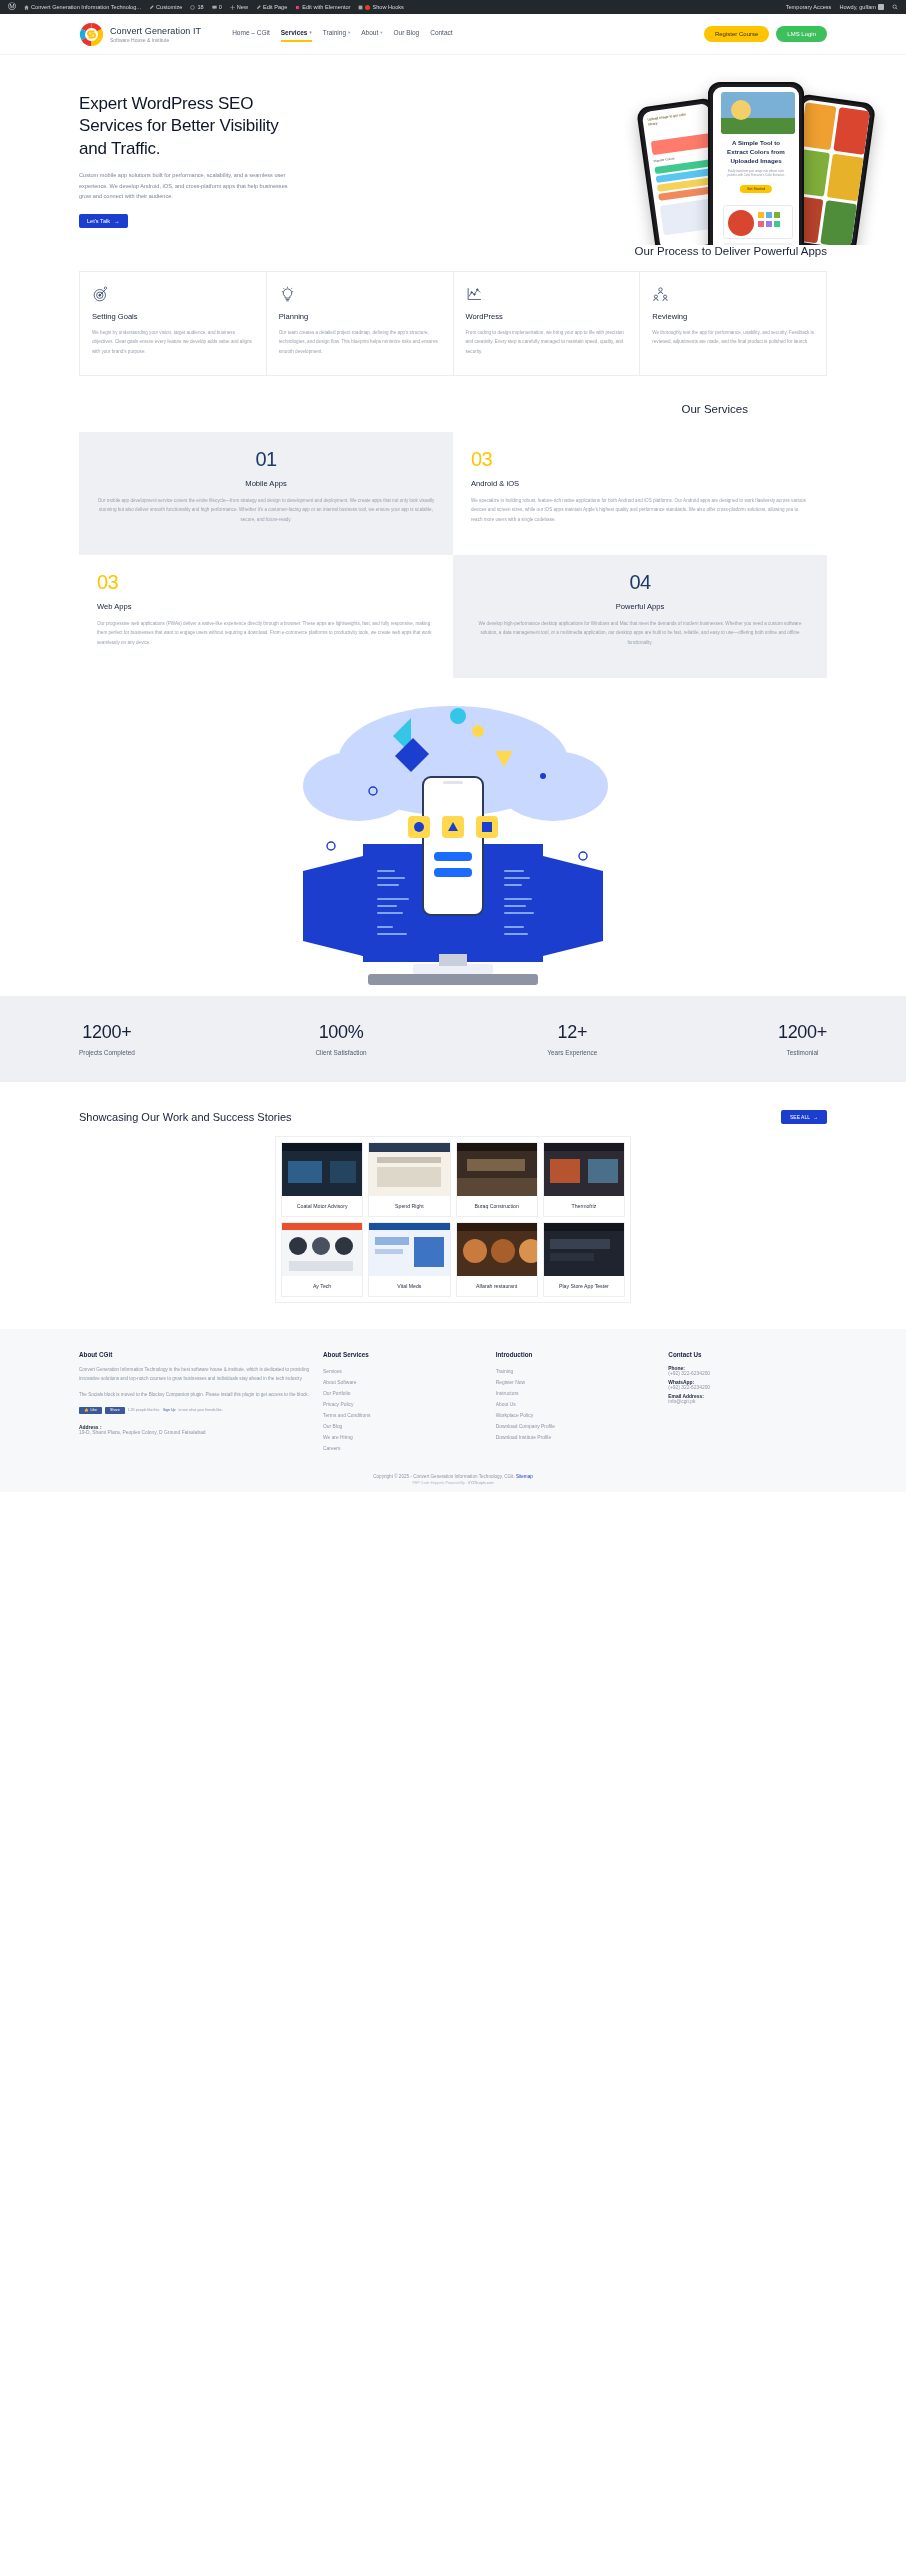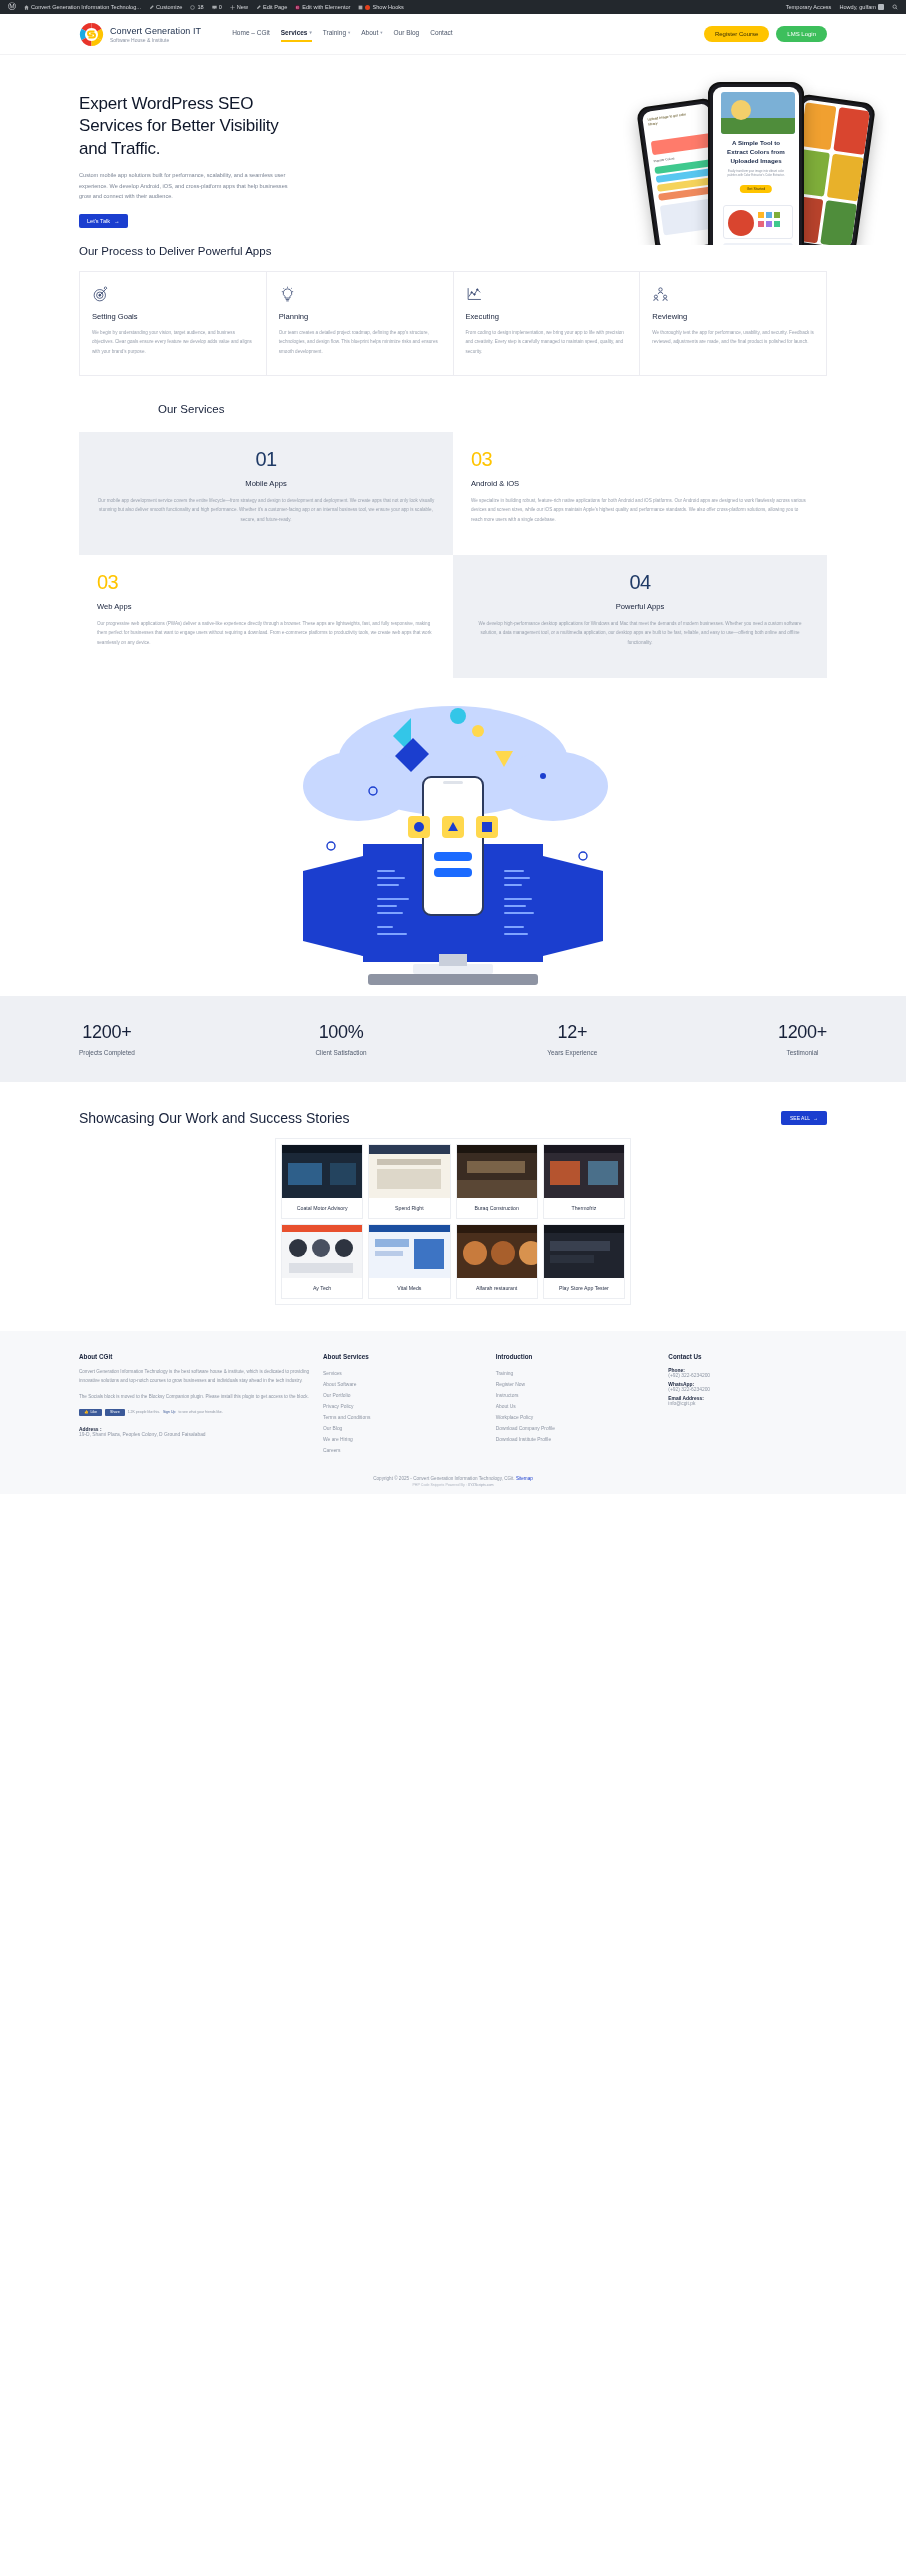--- a/index.html
+++ b/index.html
@@ -82,21 +82,21 @@
     font-size:6.2px; line-height:1.45; font-weight:bold; color:#1b2a4a;
   }
   .hero-btn-b{
     position:absolute; left:50%; transform:translateX(-50%); top:98px;
     background:#ffc400; color:#40340a; font-size:3.6px; padding:2px 7px; border-radius:6px;
   }
   .swatch-row{ position:absolute; display:flex; gap:2px; }
 
   
   .sec-title{
-    text-align:left; font-size:11.5px; font-weight:400; color:#17213a; padding:0 79px;
+    text-align:right; font-size:11.5px; font-weight:400; color:#17213a; padding:0 79px;
   }
 
   .process{ margin-top:14px; padding:0 79px; display:flex; }
   .pcard{
     flex:1; border:1px solid #ececf1; padding:14px 12px 18px; min-height:105px;
   }
   .pcard + .pcard{ border-left:none; }
   .pcard .pico{ width:17px;height:17px; color:#3c4b74; }
   .pcard h3{ margin-top:9px; font-size:7.6px; font-weight:400; color:#17213a; }
   .pcard p{ margin-top:7px; font-size:4.6px; line-height:2.05; color:#9aa1ae; }
@@ -127,21 +127,21 @@
     background:#eef0f4; padding:26px 79px; display:flex; justify-content:space-between;
     text-align:center;
   }
   .stat .v{ font-size:18px; font-weight:400; color:#17213a; letter-spacing:-.3px; }
   .stat .l{ margin-top:6px; font-size:6.4px; color:#525c6e; }
 
   
   .pf-head{
     margin-top:28px; padding:0 79px; display:flex; align-items:center; justify-content:space-between;
   }
-  .pf-head h2{ font-size:14px; font-weight:400; color:#17213a; }
+  .pf-head h2{ font-size:11px; font-weight:400; color:#17213a; }
   .see-all{
     background:#1b3ecf; color:#fff; font-size:5px; padding:4px 9px; border-radius:2px;
     display:inline-flex; align-items:center; gap:3px; border:none; cursor:pointer;
   }
   .pf-grid{
     margin:12px auto 0; width:356px; display:grid; grid-template-columns:repeat(4,1fr);
     gap:5px; background:#fff; border:1px solid #eceef2; padding:5px;
   }
   .pf-item{ background:#fff; border:1px solid #eceef2; }
   .pf-thumb{ height:53px; background:#dfe3ea; position:relative; overflow:hidden; }
@@ -388,21 +388,21 @@
     <div class="pcard">
       <div class="pico">
         <svg width="17" height="17" viewBox="0 0 24 24" fill="none" stroke="#3c4b74" stroke-width="1.2">
           <path d="M3 3v16h18"></path>
             <path d="M4 15l4-6 4 3 4-7 4 4"></path>
           <circle cx="8" cy="9" r="1" fill="#3c4b74"></circle>
             <circle cx="12" cy="12" r="1" fill="#3c4b74"></circle>
             <circle cx="16" cy="5" r="1" fill="#3c4b74"></circle>
         </svg>
       </div>
-      <h3>Executing</h3>
+      <h3>WordPress</h3>
       <p>From coding to design implementation, we bring your app to life with precision and creativity. Every step is carefully managed to maintain speed, quality, and security.</p>
     </div>
 
     <div class="pcard">
       <div class="pico">
         <svg width="17" height="17" viewBox="0 0 24 24" fill="none" stroke="#3c4b74" stroke-width="1.2">
           <circle cx="12" cy="5" r="2.4"></circle>
             <path d="M8.6 11.5a3.5 3.5 0 0 1 6.8 0"></path>
           <circle cx="5.5" cy="15" r="2.2"></circle>
             <path d="M2.5 21a3 3 0 0 1 6 0"></path>

